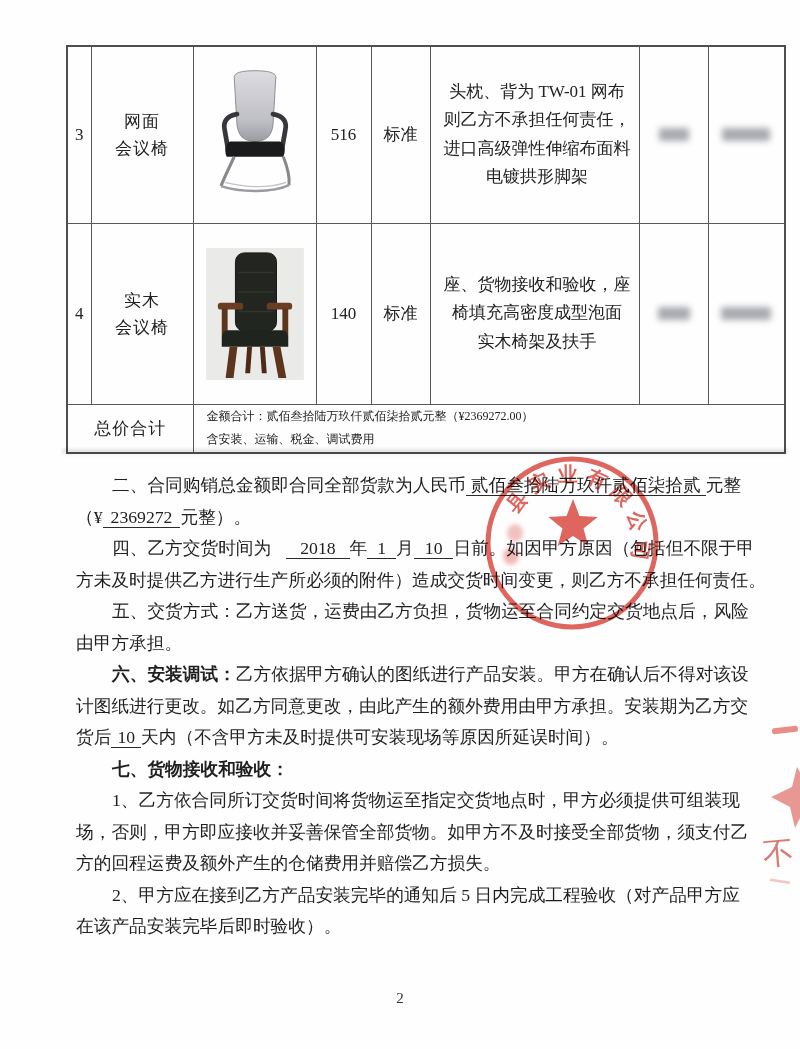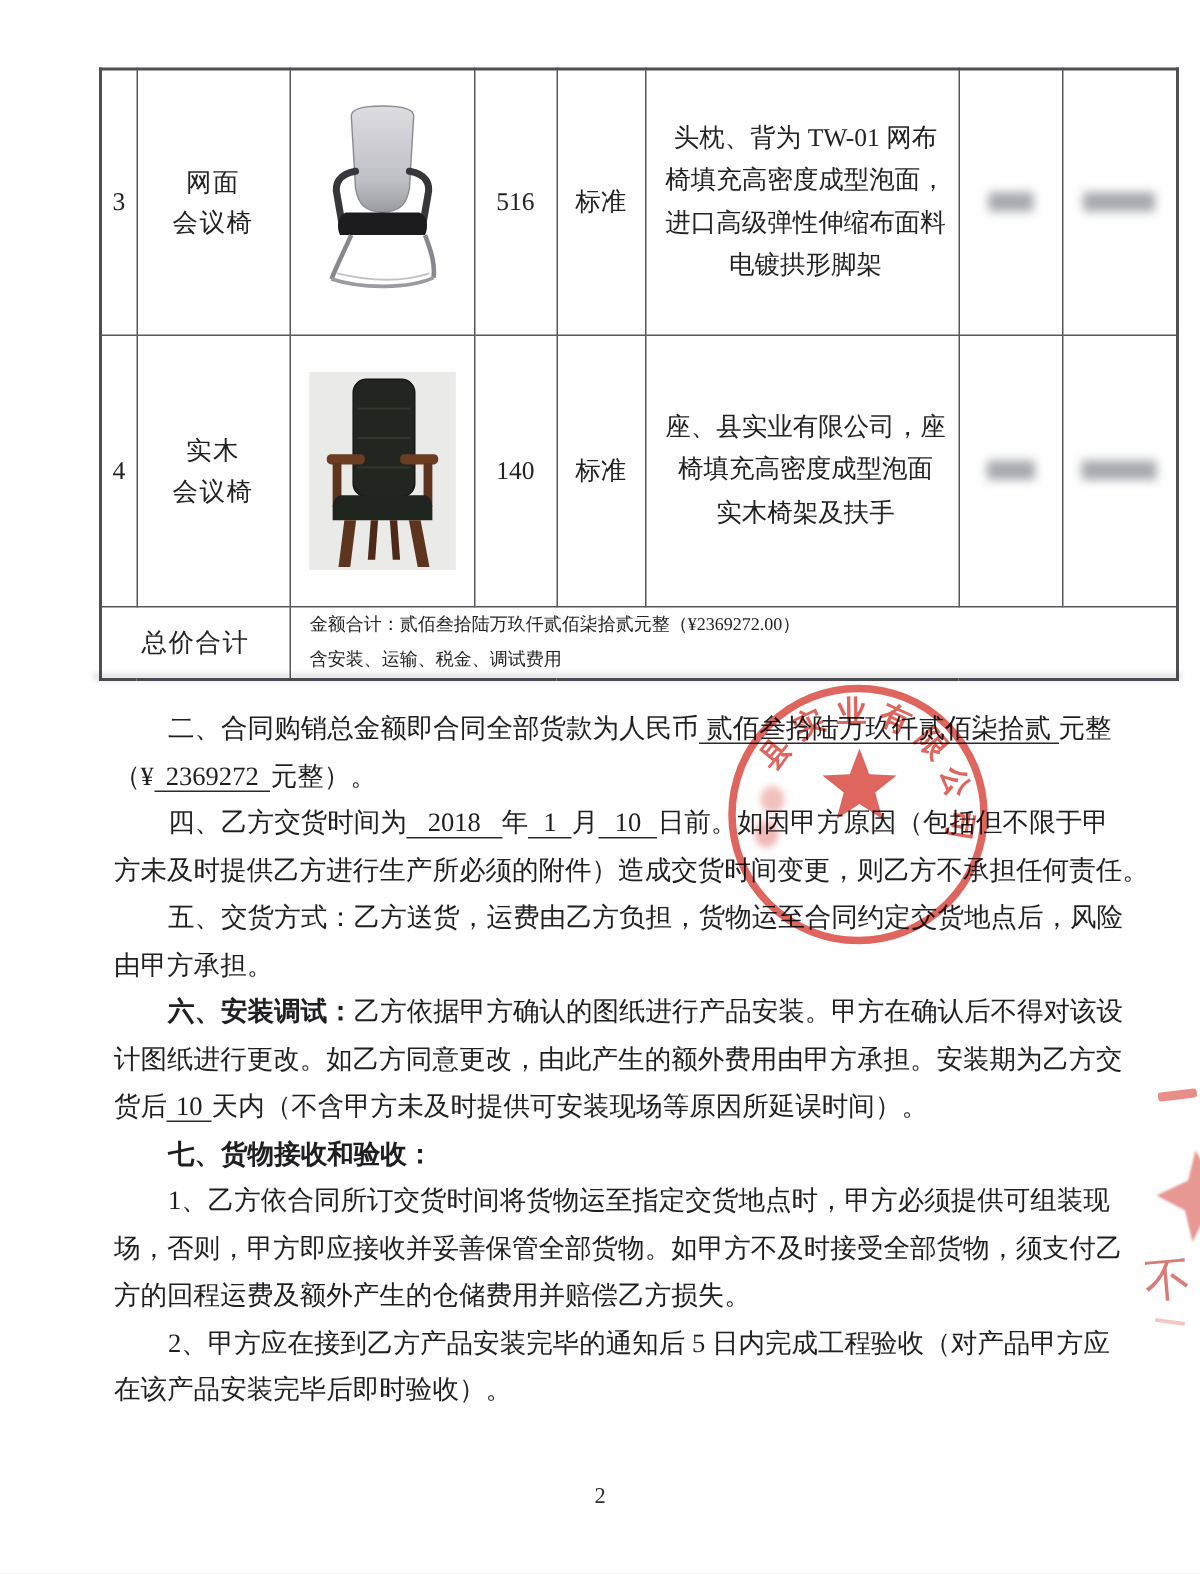--- a/index.html
+++ b/index.html
@@ -78,21 +78,21 @@
             <path d="M85,93 C90,106 92,114 91,123" fill="none" stroke="#87878e" stroke-width="3.2"></path>
             <path d="M19,124 C40,131 74,131 91,123" fill="none" stroke="#9a9aa1" stroke-width="2.6"></path>
             <path d="M23,120 C48,126 70,126 88,120" fill="none" stroke="#c2c2c8" stroke-width="1.4"></path>
           </svg>
         </div>
       </td>
       <td>516</td>
       <td>标准</td>
       <td class="c-desc">
         <div>头枕、背为 TW-01 网布</div>
-        <div>椅填充高密度成型泡面，</div>
+        <div>则乙方不承担任何责任，</div>
         <div>进口高级弹性伸缩布面料</div>
         <div>电镀拱形脚架</div>
       </td>
       <td><span class="blob cellblob" style="width:30px"></span></td>
       <td><span class="blob cellblob" style="width:48px"></span></td>
     </tr>
     <tr class="prow2">
       <td>4</td>
       <td class="c-name">
         <div>实木</div>
@@ -112,42 +112,42 @@
             <polygon points="24,101 32,101 28,133 20,133" fill="#5d341e"></polygon>
             <polygon points="68,101 76,101 82,133 74,133" fill="#5d341e"></polygon>
             <polygon points="42,101 47,101 45,128 40,128" fill="#4d2a17"></polygon>
             <polygon points="55,101 60,101 62,128 57,128" fill="#4d2a17"></polygon>
           </svg>
         </div>
       </td>
       <td>140</td>
       <td>标准</td>
       <td class="c-desc">
-        <div>座、县实业有限公司，座</div>
+        <div>座、货物接收和验收，座</div>
         <div>椅填充高密度成型泡面</div>
         <div>实木椅架及扶手</div>
       </td>
       <td><span class="blob cellblob" style="width:32px"></span></td>
       <td><span class="blob cellblob" style="width:50px"></span></td>
     </tr>
     <tr class="trow">
       <td colspan="2" class="t-label">总价合计</td>
       <td colspan="6" class="t-lines">
         <div>金额合计：贰佰叁拾陆万玖仟贰佰柒拾贰元整（¥2369272.00）</div>
         <div>含安装、运输、税金、调试费用</div>
       </td>
     </tr>
   </tbody>
     </table>
   <div id="tshadow"></div>
 
   <div id="clauses">
       <div class="cline ind"><span>二、合同购销总金额即合同全部货款为人民币</span><span class="uline">贰佰叁拾陆万玖仟贰佰柒拾贰</span><span>元整</span></div>
       <div class="cline"><span>（¥</span><span class="uline" style="padding: 0px 8px;">2369272</span><span>元整）。</span></div>
-      <div class="cline ind"><span>四、乙方交货时间为</span><span class="uline" style="padding: 0px 14px;">2018</span><span>年</span><span class="uline" style="padding: 0px 10px;">1</span><span>月</span><span class="uline" style="padding: 0px 11px;">10</span><span>日前。如因甲方原因（包括但不限于甲</span></div>
+      <div class="cline ind"><span>四、乙方交货时间为</span><span class="uline" style="padding: 0px 14px; margin-left: 15px;">2018</span><span>年</span><span class="uline" style="padding: 0px 10px;">1</span><span>月</span><span class="uline" style="padding: 0px 11px;">10</span><span>日前。如因甲方原因（包括但不限于甲</span></div>
       <div class="cline"><span>方未及时提供乙方进行生产所必须的附件）造成交货时间变更，则乙方不承担任何责任。</span></div>
       <div class="cline ind"><span>五、交货方式：乙方送货，运费由乙方负担，货物运至合同约定交货地点后，风险</span></div>
       <div class="cline"><span>由甲方承担。</span></div>
       <div class="cline ind"><span class="bold">六、安装调试：</span><span>乙方依据甲方确认的图纸进行产品安装。甲方在确认后不得对该设</span></div>
       <div class="cline"><span>计图纸进行更改。如乙方同意更改，由此产生的额外费用由甲方承担。安装期为乙方交</span></div>
       <div class="cline"><span>货后</span><span class="uline" style="padding: 0px 6px;">10</span><span>天内（不含甲方未及时提供可安装现场等原因所延误时间）。</span></div>
       <div class="cline ind"><span class="bold">七、货物接收和验收：</span></div>
       <div class="cline ind"><span>1、乙方依合同所订交货时间将货物运至指定交货地点时，甲方必须提供可组装现</span></div>
       <div class="cline"><span>场，否则，甲方即应接收并妥善保管全部货物。如甲方不及时接受全部货物，须支付乙</span></div>
       <div class="cline"><span>方的回程运费及额外产生的仓储费用并赔偿乙方损失。</span></div>

